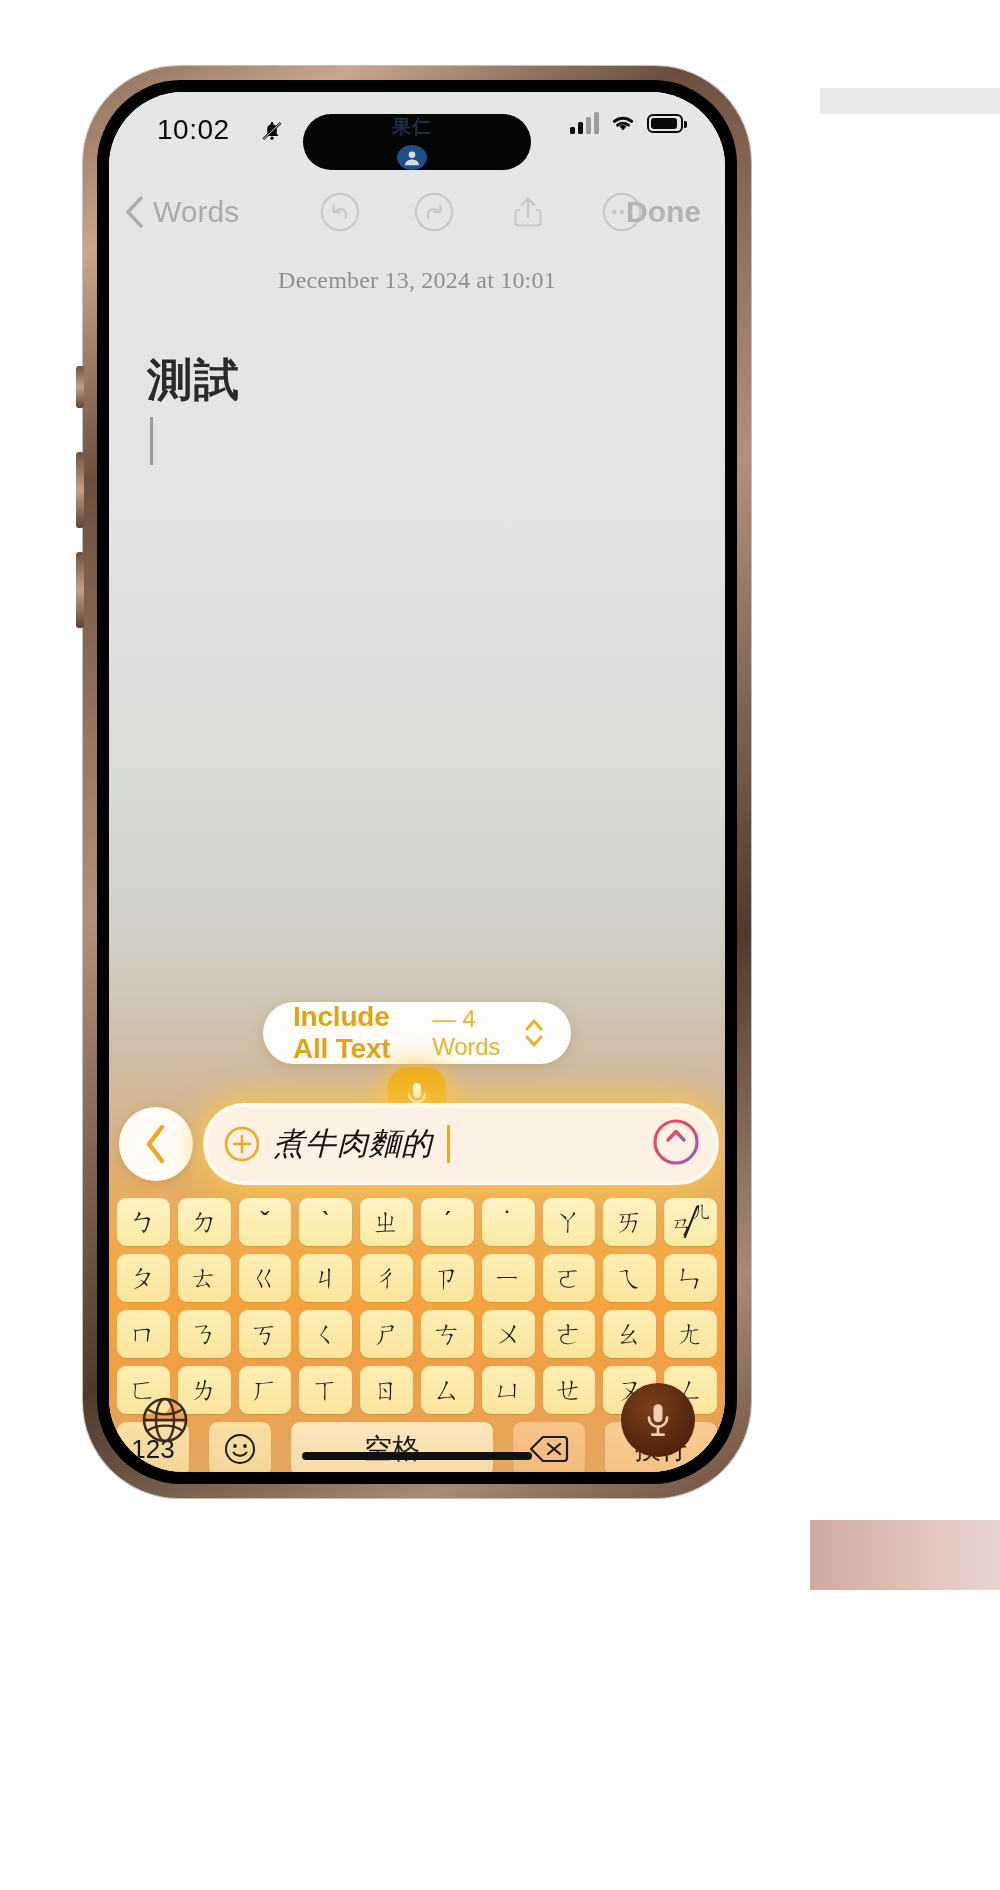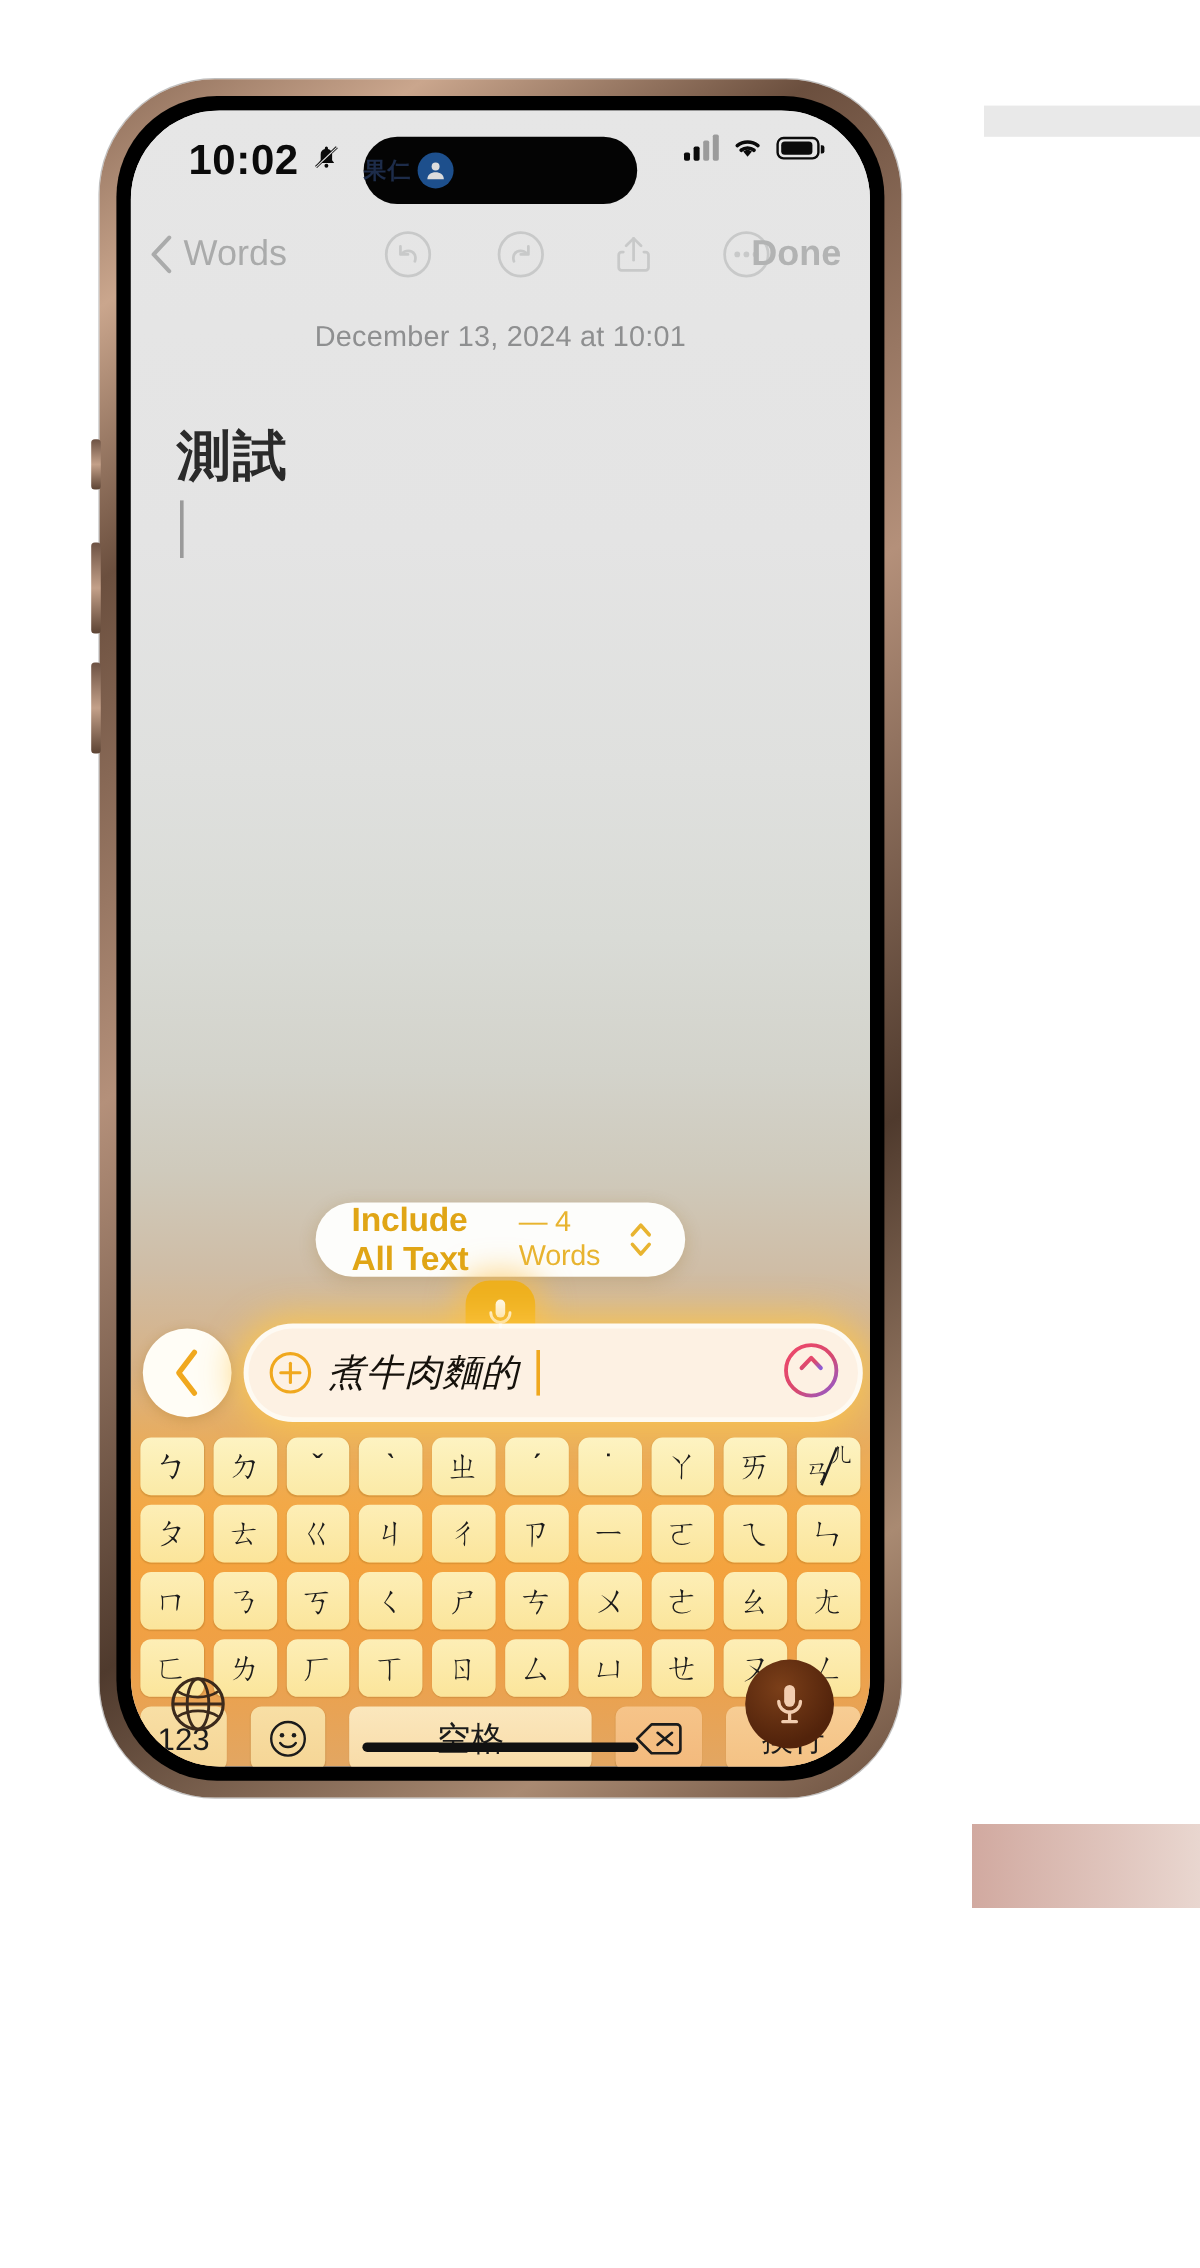--- a/index.html
+++ b/index.html
@@ -44,26 +44,26 @@
   #content { position:absolute; inset:0;
     background:
       linear-gradient(180deg,
         #e6e6e6 0%, #e4e4e4 26%, #dfe0de 40%, #d9dbd6 50%,
         #d3d3cb 58%, #cfcabc 64%, #cfbda6 70%, #d7b184 76%,
         #e7ad61 80%, #f2a948 84%, #f4a33e 88%, #efa046 93%, #e2a662 100%);
   }
 
   
   #statusbar { position:absolute; left:0; top:0; width:616px; height:74px; }
-  #sb-time { position:absolute; left:48px; top:22px; font-size:35px; font-weight:700; color:#0b0b0b; letter-spacing:.5px; }
+  #sb-time { position:absolute; left:48px; top:22px; font-size:28px; font-weight:400; color:#0b0b0b; letter-spacing:.5px; }
   #sb-bell { position:absolute; left:150px; top:26px; width:26px; height:26px; }
   #dyn-island {
     position:absolute; left:50%; transform:translateX(-50%); top:22px;
     width:228px; height:56px; border-radius:30px; background:#040404;
-    display:flex; align-items:center; justify-content:flex-start; padding-right:10px; gap:5px;
+    display:flex; align-items:center; justify-content:flex-start; padding-right:10px; gap:5px;flex-direction:column;
   }
   #di-label { color:#1d2c4a; font-size:19px; font-weight:600; letter-spacing:1px; }
   #di-avatar { width:30px; height:30px; border-radius:50%; background:#1d4f8c;
                display:flex; align-items:center; justify-content:center; }
   #sb-right { position:absolute; right:42px; top:20px; display:flex; align-items:center; gap:9px; }
   .sig { display:flex; align-items:flex-end; gap:3px; height:22px; }
   .sig i { display:block; width:5px; background:#0b0b0b; border-radius:1.5px; }
   .sig i:nth-child(1){height:7px;} .sig i:nth-child(2){height:12px;}
   .sig i:nth-child(3){height:17px;background:#9b9b9b;} .sig i:nth-child(4){height:22px;background:#9b9b9b;}
   #batt { width:36px; height:19px; border:2.5px solid #0b0b0b; border-radius:6px; position:relative; }
@@ -73,21 +73,21 @@
   
   #toolbar { position:absolute; left:0; top:86px; width:616px; height:68px; display:flex; align-items:center; }
   #back-btn { display:flex; align-items:center; gap:6px; margin-left:14px; }
   #back-label { font-size:30px; color:#aaabab; }
   .tb-icons { position:absolute; left:210px; display:flex; align-items:center; gap:52px; }
   .tb-ico { width:42px; height:42px; }
   #done-btn { position:absolute; right:24px; font-size:30px; font-weight:600; color:#b2b3b3; }
 
   
   #note-date { position:absolute; top:175px; width:616px; text-align:center;
-               font-size:24px; color:#8e8f90; letter-spacing:.2px; }
+               font-size:24px; color:#8e8f90; letter-spacing:.2px;font-family:Liberation Serif, serif; }
   #note-title { position:absolute; left:38px; top:214px; font-size:45px; font-weight:700;
                 color:#2a2a2a; letter-spacing:2px;margin-top:44px; }
   #note-caret { position:absolute; left:41px; top:325px; width:3px; height:48px; background:#9a9a9a; }
 
   
   #include-pill {
     position:absolute; left:50%; transform:translateX(-50%); top:910px;
     height:62px; padding:0 26px 0 30px; border-radius:34px;
     background:#fdfdfb; display:flex; align-items:center; gap:12px;
     box-shadow:0 3px 14px rgba(140,100,20,.22);

